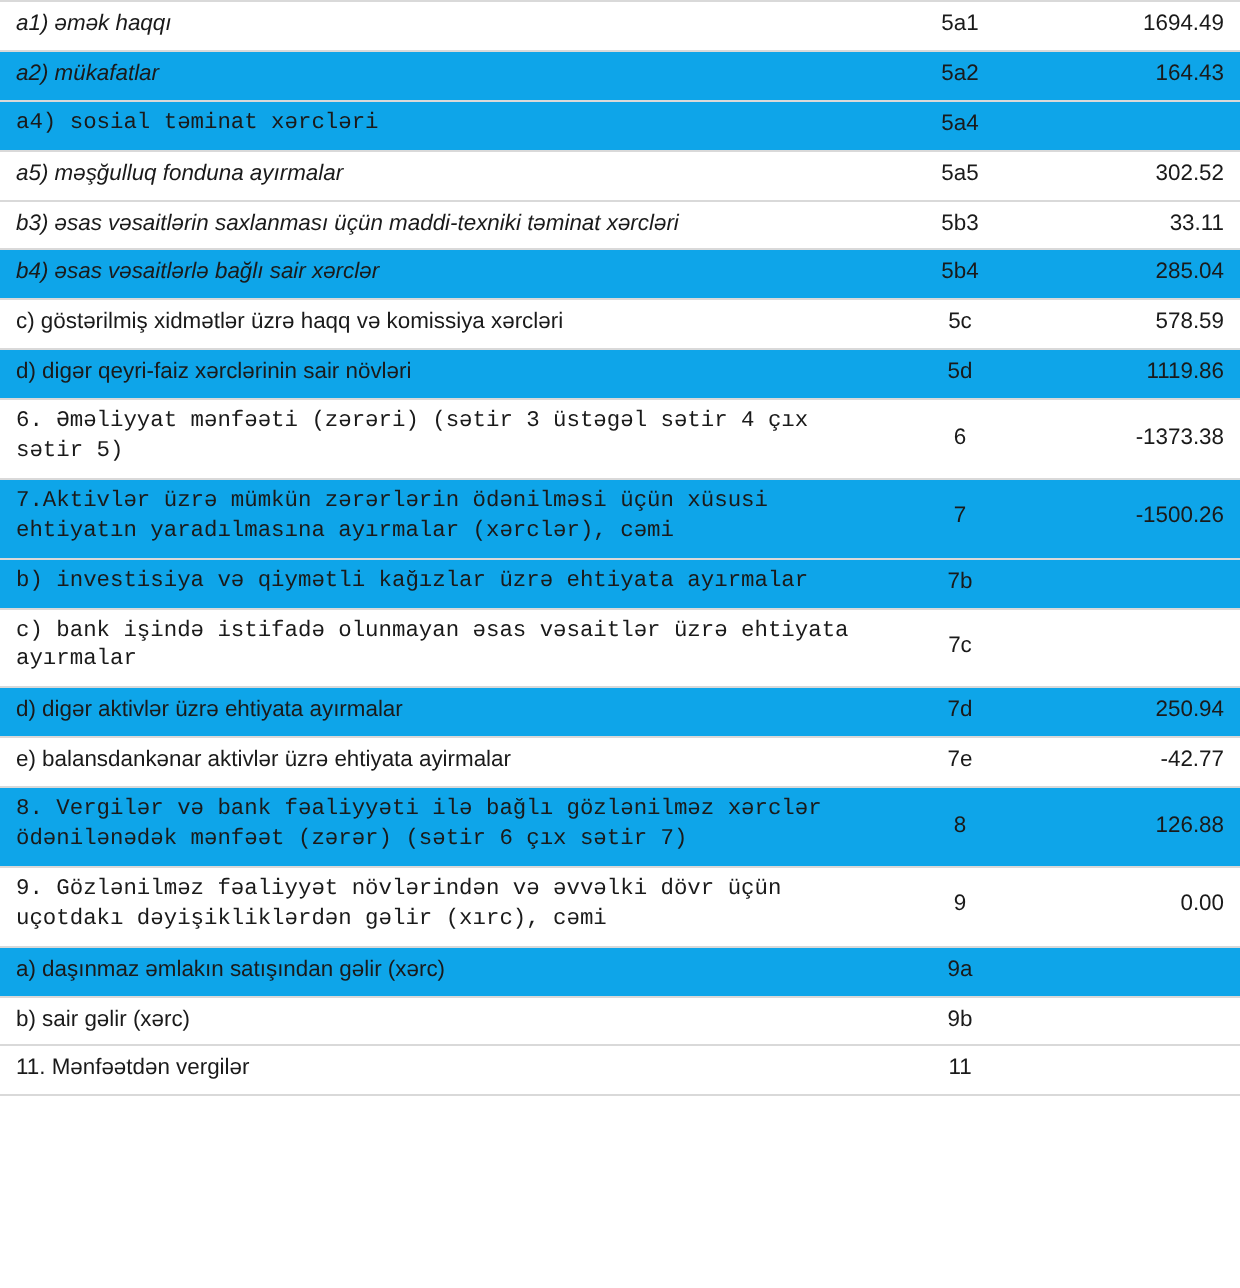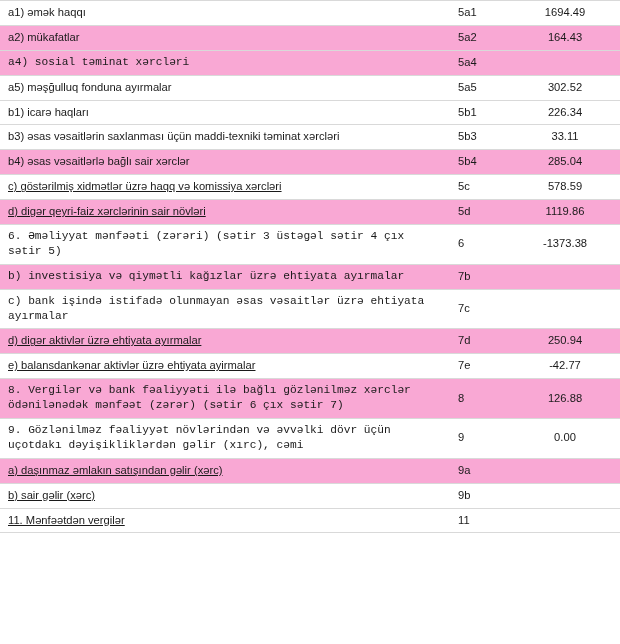--- a/index.html
+++ b/index.html
@@ -22,41 +22,42 @@
   }
   table.fin-table col.c-label { width: 450px; }
   table.fin-table col.c-code  { width: 60px;  }
   table.fin-table col.c-value { width: 110px; }
 
   table.fin-table tr {
     border-top: 1px solid #d9d9d9;
     border-bottom: 1px solid #d9d9d9;
   }
   table.fin-table tr.shaded td {
-    background: #f9a8d4;
+    background: #0ea5e9;
   }
   table.fin-table td {
     padding: 4px 8px 5px 8px;
     vertical-align: middle;
     line-height: 1.33;
   }
   td.label {
     text-align: left;
   }
   td.code {
+    text-align: center;
     color: #1a1a1a;
   }
   td.value {
-    text-align: center;
+    text-align: right;
     padding-right: 14px;
   }
   
-  .ind0 { padding-left: 10px; text-decoration: underline; }
+  .ind0 { padding-left: 10px; }
   .ind1 { padding-left: 52px; font-family: Liberation Mono, monospace; }
-  .ind2 { padding-left: 78px; }
+  .ind2 { padding-left: 78px; font-style: italic; }
 </style>
 </head>
 <body>
 
 <table class="fin-table">
   <colgroup>
     <col class="c-label">
     <col class="c-code">
     <col class="c-value">
   </colgroup>
@@ -75,25 +76,20 @@
         <td class="label ind1">a4) sosial təminat xərcləri</td>
         <td class="code">5a4</td>
         <td class="value"></td>
       </tr>
       <tr>
         <td class="label ind2">a5) məşğulluq fonduna ayırmalar</td>
         <td class="code">5a5</td>
         <td class="value">302.52</td>
       </tr>
       <tr>
-        <td class="label ind2">b1) icarə haqları</td>
-        <td class="code">5b1</td>
-        <td class="value">226.34</td>
-      </tr>
-      <tr>
         <td class="label ind2">b3) əsas vəsaitlərin saxlanması üçün maddi-texniki təminat xərcləri</td>
         <td class="code">5b3</td>
         <td class="value">33.11</td>
       </tr>
       <tr class="shaded">
         <td class="label ind2">b4) əsas vəsaitlərlə bağlı sair xərclər</td>
         <td class="code">5b4</td>
         <td class="value">285.04</td>
       </tr>
       <tr>
@@ -103,20 +99,25 @@
       </tr>
       <tr class="shaded">
         <td class="label ind0">d) digər qeyri-faiz xərclərinin sair növləri</td>
         <td class="code">5d</td>
         <td class="value">1119.86</td>
       </tr>
       <tr>
         <td class="label ind1">6. Əməliyyat mənfəəti (zərəri) (sətir 3 üstəgəl sətir 4 çıx sətir 5)</td>
         <td class="code">6</td>
         <td class="value">-1373.38</td>
+      </tr>
+      <tr class="shaded">
+        <td class="label ind1">7.Aktivlər üzrə mümkün zərərlərin ödənilməsi üçün xüsusi ehtiyatın yaradılmasına ayırmalar (xərclər), cəmi</td>
+        <td class="code">7</td>
+        <td class="value">-1500.26</td>
       </tr>
       <tr class="shaded">
         <td class="label ind1">b) investisiya və qiymətli kağızlar üzrə ehtiyata ayırmalar</td>
         <td class="code">7b</td>
         <td class="value"></td>
       </tr>
       <tr>
         <td class="label ind1">c) bank işində istifadə olunmayan əsas vəsaitlər üzrə ehtiyata ayırmalar</td>
         <td class="code">7c</td>
         <td class="value"></td>

